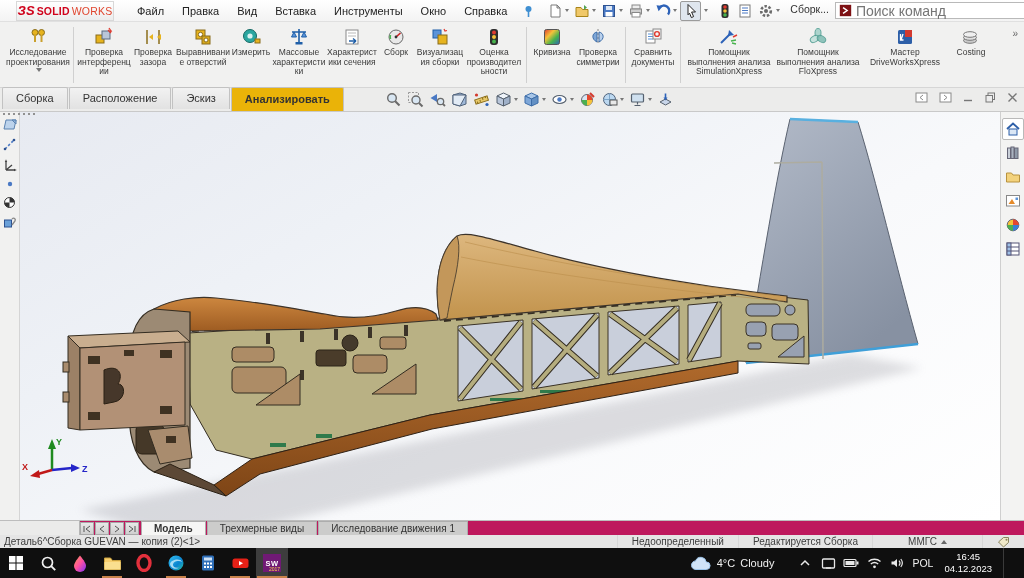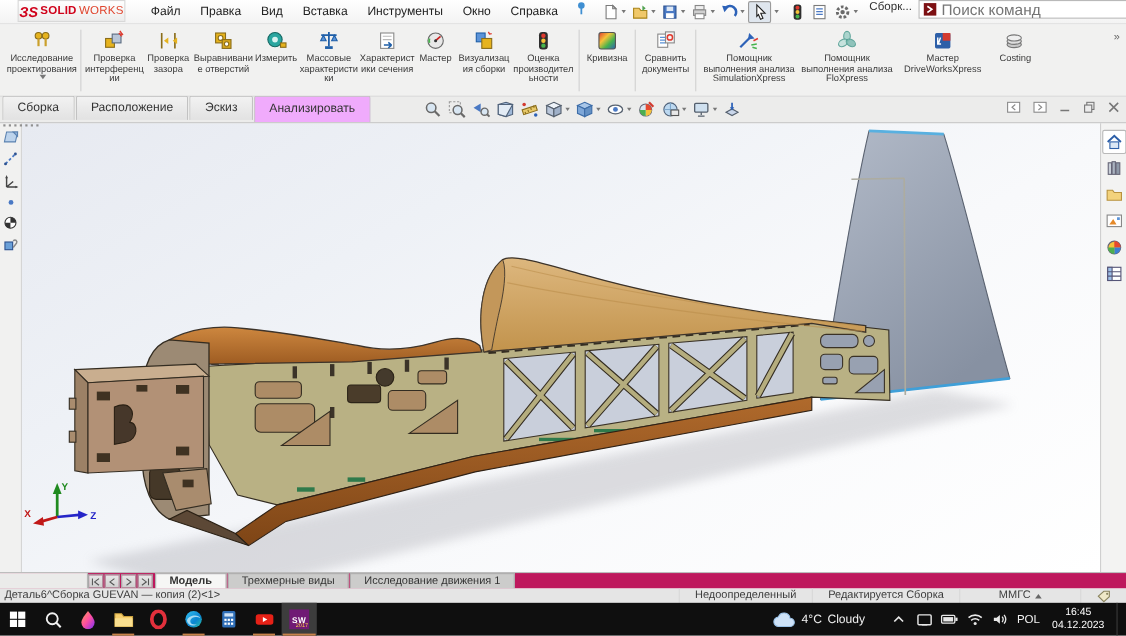--- a/index.html
+++ b/index.html
@@ -3,21 +3,21 @@
 <meta charset="utf-8">
 <style>
 *{box-sizing:border-box;margin:0;padding:0}
 html,body{width:1024px;height:578px;overflow:hidden}
 body{font-family:"Liberation Sans","DejaVu Sans",sans-serif;position:relative;background:#fff;font-size:11px;color:#333}
 svg{display:block}
 .caret{width:0;height:0;border-left:3px solid transparent;border-right:3px solid transparent;border-top:4px solid #777;margin-left:2px;flex:none}
 .caret.sm{border-left-width:2.5px;border-right-width:2.5px;border-top-width:3.5px}
 
 
-.titlebar{position:absolute;top:0;left:0;right:0;height:22px;background:linear-gradient(#ffffff,#f3f3f3);display:flex;border-bottom:1px solid #e0e0e0;z-index:30}
+.titlebar{position:absolute;top:0;left:0;right:0;height:22px;background:linear-gradient(#ffffff,#f3f3f3);display:flex;align-items:center;border-bottom:1px solid #e0e0e0;z-index:30}
 .logobox{width:98px;height:20px;margin-left:16px;border:1px solid #d8d8d8;background:linear-gradient(#fff,#ececec);display:flex;align-items:center;justify-content:center;gap:2px;flex:none}
 .logomark{color:#d0021b;font-weight:bold;font-style:italic;font-size:13px}
 .logosolid{color:#d0021b;font-weight:bold;font-size:10.5px;letter-spacing:.2px}
 .logoworks{color:#e0452e;font-size:10.5px;letter-spacing:.2px}
 .menus{display:flex;margin-left:14px}
 .menuitem{padding:0 9px;font-size:11px;color:#222;line-height:22px;cursor:default}
 .qat{display:flex;align-items:center;margin-left:10px;gap:1px}
 .qbtn{display:flex;align-items:center;padding:1px 2px;border-radius:2px}
 .qbtn.boxed{border:1px solid #9b9b9b;background:#dfe6ee}
 .doclabel{font-size:10.5px;color:#333;margin:0 6px 4px 8px;white-space:nowrap}
@@ -28,21 +28,21 @@
 .ribbon{position:absolute;top:22px;left:0;right:0;height:66px;background:#f1f1f0;border-bottom:1px solid #d6d6d6;display:flex;align-items:stretch;padding:2px 2px 1px 6px;overflow:hidden;z-index:20}
 .rbtn{display:flex;flex-direction:column;align-items:center;padding-top:3px;flex:0 1 auto;min-width:0}
 .rlabel{font-size:8.5px;line-height:1.12;text-align:center;color:#3b3b3b;overflow-wrap:anywhere;margin-top:1px}
 .rsep{width:1px;background:#d0d0d0;margin:3px 3px;flex:none}
 .roverflow{margin-left:auto;color:#666;font-size:10px;padding:4px 4px 0 2px;flex:none}
 
 
 .tabrow{position:absolute;top:88px;left:0;right:0;height:24px;background:#ececeb;border-bottom:1px solid #c9c9c9;z-index:20}
 .ctabs{position:absolute;left:2px;bottom:0;display:flex;}
 .ctab{height:22px;line-height:21px;padding:0 13px;font-size:11px;color:#333;background:linear-gradient(#f2f2f2,#e2e2e2);border:1px solid #c2c2c2;border-bottom:none;margin-right:1px;border-radius:2px 2px 0 0}
-.ctab.active{background:#f0abfc;font-weight:normal;height:24px;line-height:23px}
+.ctab.active{background:#eab308;font-weight:bold;height:24px;line-height:23px}
 .headsup{position:absolute;left:384px;top:2px;display:flex;align-items:center;gap:3px}
 .hic{display:flex;align-items:center;padding:1px}
 .docwin{position:absolute;right:6px;top:4px;display:flex;align-items:center;gap:11px}
 
 
 .leftstrip{position:absolute;top:112px;left:0;width:20px;height:408px;background:#f1f1f0;border-right:1px solid #d5d5d5;display:flex;flex-direction:column;align-items:center;padding-top:6px;gap:7px;z-index:10}
 .rightpane{position:absolute;top:112px;right:0;width:24px;height:408px;background:#f3f3f2;border-left:1px solid #cfcfcf;display:flex;flex-direction:column;align-items:center;padding-top:6px;gap:2px;z-index:10}
 .tpbtn{width:22px;height:22px;display:flex;align-items:center;justify-content:center;border:1px solid transparent;border-radius:2px}
 .tpbtn.active{background:#fff;border-color:#b9b9b9}
 .splitdots{position:absolute;left:3px;top:113px;display:flex;gap:3px;z-index:12}
@@ -64,21 +64,21 @@
 .sb-right{margin-left:auto;display:flex;align-items:center;height:100%}
 .sb-sec{padding:0 14px;border-left:1px solid #d7d7d7;height:100%;display:flex;align-items:center;white-space:nowrap;gap:4px}
 .upcaret{width:0;height:0;border-left:3px solid transparent;border-right:3px solid transparent;border-bottom:4px solid #666}
 
 
 .taskbar{position:absolute;top:548px;left:0;right:0;height:30px;background:#0f0f0f;display:flex;align-items:center;z-index:40}
 .tcell{width:32px;height:30px;display:flex;align-items:center;justify-content:center;position:relative;flex:none}
 .tcell.active{background:#3d3d3d}
 .tunder{position:absolute;bottom:0;left:6px;right:6px;height:2px;background:#c8824a}
 .tcell.active .tunder{left:1px;right:1px}
-.tray{margin-left:auto;display:flex;align-items:center;gap:7px;color:#eee;padding-right:4px}
+.tray{margin-left:auto;display:flex;align-items:center;gap:7px;color:#eee;padding-right:16px}
 .trayicon{width:16px;height:16px;display:flex;align-items:center;justify-content:center}
 .weather{display:flex;align-items:center;gap:5px;color:#f0f0f0;font-size:11px;margin-right:16px}
 .lang{font-size:10.5px;color:#f0f0f0}
 .clock{font-size:9.5px;line-height:1.25;text-align:center;color:#fff;margin:0 4px}
 .deskedge{width:5px;height:30px;border-left:1px solid #3a3a3a;flex:none}
 .swicon{width:18px;height:18px;background:#701a75;position:relative;display:flex;align-items:center;justify-content:center}
 .swtxt{color:#fff;font-size:7.5px;font-weight:bold;letter-spacing:.5px}
 .swyr{position:absolute;bottom:0;right:1px;color:#ffd24a;font-size:5px}
 </style>
 </head>
@@ -266,21 +266,21 @@
   </div>
   <div class="rbtn" style="width:38px">
     <span>
         <svg width="20" height="20" viewBox="0 0 20 20">
           <circle cx="10" cy="10" r="7" fill="#e8e8e8" stroke="#6a6a6a"></circle>
           <path d="M10,10 L14.5,6" stroke="#c22" stroke-width="1.6"></path>
           <circle cx="10" cy="10" r="1.4" fill="#333"></circle>
           <path d="M4.5,12 a6,6 0 0 1 0-4" stroke="#47b34d" stroke-width="1.6" fill="none"></path>
         </svg>
       </span>
-    <span class="rlabel">Мастер</span>
+    <span class="rlabel">Сборк</span>
   </div>
   <div class="rbtn" style="width:50px">
     <span>
         <svg width="20" height="20" viewBox="0 0 20 20">
           <rect x="3" y="3" width="8" height="8" fill="#5b93d8" stroke="#1f5fa8"></rect>
           <rect x="8" y="8" width="9" height="9" fill="#e6b31e" stroke="#8a6d1a"></rect>
           <path d="M14,2 l1,2 2,-0.5" stroke="#e03a2f" stroke-width="1.2" fill="none"></path>
         </svg>
       </span>
     <span class="rlabel">Визуализация сборки</span>
@@ -305,20 +305,30 @@
               <stop offset="0" stop-color="#e03a2f"></stop>
               <stop offset=".35" stop-color="#f5c23a"></stop>
               <stop offset=".65" stop-color="#47b34d"></stop>
               <stop offset="1" stop-color="#2d62b8"></stop>
             </linearGradient>
           </defs>
           <rect x="2.5" y="2.5" width="15" height="15" rx="2" fill="url(#rb)" stroke="#555"></rect>
         </svg>
       </span>
     <span class="rlabel">Кривизна</span>
+  </div>
+  <div class="rbtn" style="width:48px">
+    <span>
+        <svg width="20" height="20" viewBox="0 0 20 20">
+          <path d="M10,2 v16" stroke="#888" stroke-dasharray="2 2"></path>
+          <path d="M9,5 C4,6 3,12 9,15 Z" fill="#7ea7d8" stroke="#3d6da8"></path>
+          <path d="M11,5 C16,6 17,12 11,15 Z" fill="#b9d0ec" stroke="#3d6da8"></path>
+        </svg>
+      </span>
+    <span class="rlabel">Проверка симметрии</span>
   </div>
   <div class="rsep"></div>
   <div class="rbtn" style="width:48px">
     <span>
         <svg width="20" height="20" viewBox="0 0 20 20">
           <rect x="3" y="4" width="9" height="12" fill="#fff" stroke="#8a8a8a"></rect>
           <path d="M5,7 h5 M5,9.5 h5 M5,12 h5" stroke="#5b93d8"></path>
           <rect x="10" y="2" width="8" height="10" fill="#f4f4f4" stroke="#8a8a8a"></rect>
           <circle cx="14" cy="7" r="2.4" fill="none" stroke="#e03a2f" stroke-width="1.4"></circle>
         </svg>

